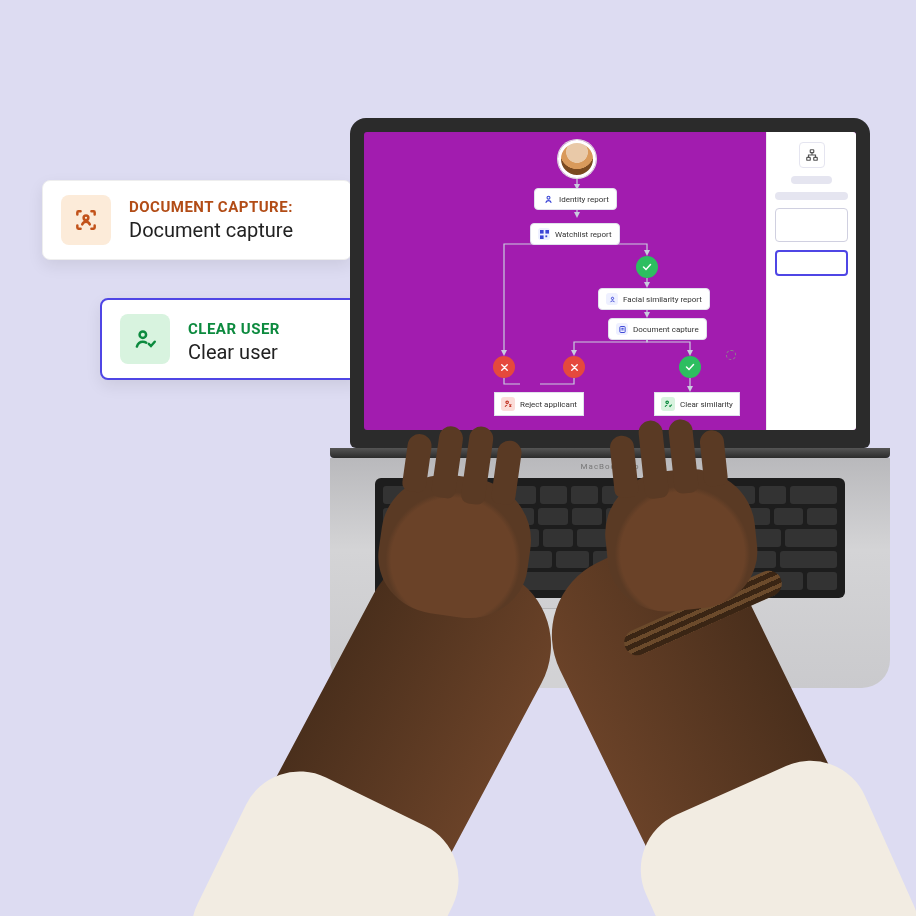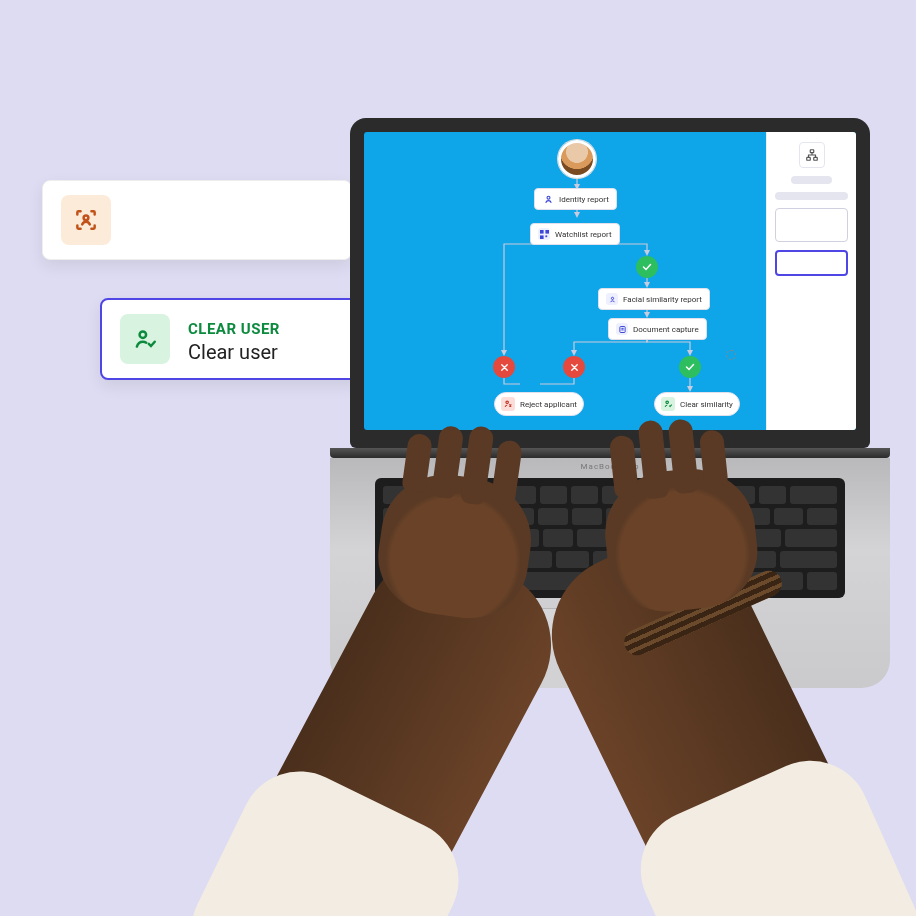--- a/index.html
+++ b/index.html
@@ -62,21 +62,21 @@
   }
   .lid {
     width: 520px;
     background: #2b2b2b;
     border-radius: 16px 16px 6px 6px;
     padding: 14px 14px 18px 14px;
   }
   .screen {
     width: 492px;
     height: 298px;
-    background: #0ea5e9;
+    background: #a21caf;
     border-radius: 3px;
     display:flex;
     overflow:hidden;
   }
   .flow-area {
     flex: 1;
     position: relative;
   }
   .side-panel {
     width: 90px;
@@ -133,21 +133,21 @@
     border-radius:3px;
     font-size:9px;
   }
   .ni-blue { color:#3B45D6; }
   .ni-boxed { background:#EEF0FF; color:#3B45D6; }
 
   .action-node {
     position:absolute;
     background:#fff;
     border:1px solid #E0E0EC;
-    border-radius:12px;
+    border-radius:0;
     font-size:8px;
     color:#333;
     display:flex;
     align-items:center;
     gap:5px;
     padding:4px 6px;
   }
   .action-node .badge {
     width:14px;height:14px;border-radius:3px;
     display:flex;align-items:center;justify-content:center;
@@ -275,20 +275,24 @@
 <div class="callout callout-1">
   <div class="ic-box ic-orange">
     <svg width="26" height="26" viewBox="0 0 24 24" fill="none" stroke="currentColor" stroke-width="2.3" stroke-linecap="round">
       <path d="M4 7V5a1 1 0 0 1 1-1h2"></path>
         <path d="M4 17v2a1 1 0 0 0 1 1h2"></path>
       <path d="M20 7V5a1 1 0 0 0-1-1h-2"></path>
         <path d="M20 17v2a1 1 0 0 1-1 1h-2"></path>
       <circle cx="12" cy="10" r="2.2"></circle>
         <path d="M8.5 16c.8-1.6 2-2.4 3.5-2.4s2.7.8 3.5 2.4"></path>
     </svg>
+  </div>
+  <div class="callout-text">
+    <span class="title">DOCUMENT CAPTURE:</span>
+    <span class="sub">Document capture</span>
   </div>
 </div>
 
 <div class="callout callout-2">
   <div class="ic-box ic-green">
     <svg width="26" height="26" viewBox="0 0 24 24" fill="none" stroke="currentColor" stroke-width="2.3" stroke-linecap="round">
       <circle cx="10" cy="8" r="3"></circle>
         <path d="M4.5 19c.9-3 3-4.5 5.5-4.5 1.2 0 2.3.3 3.2.9"></path>
       <path d="M15.5 16.5l2 2 3.5-4"></path>
     </svg>

